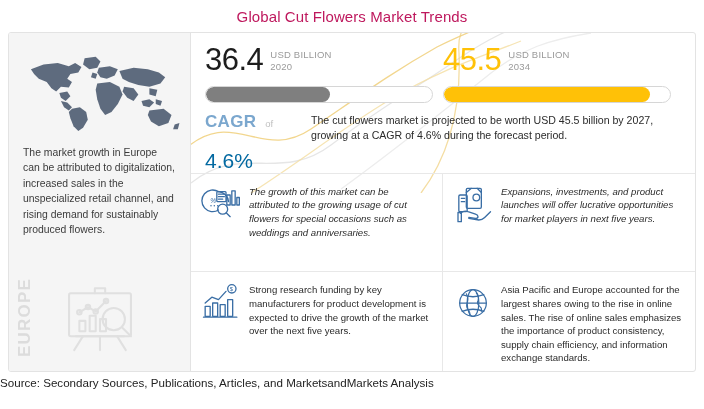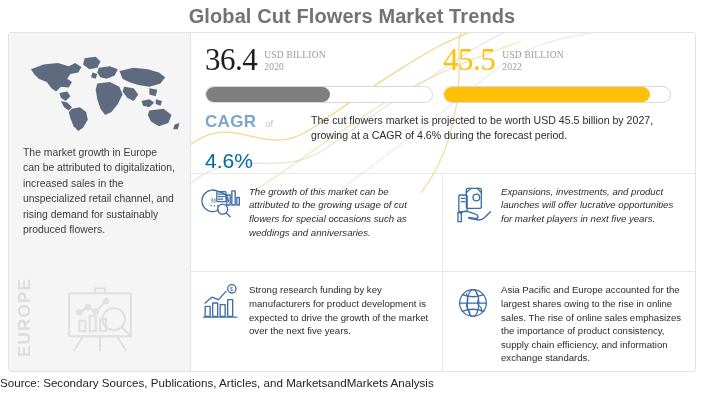--- a/index.html
+++ b/index.html
@@ -22,23 +22,23 @@
 
   
   .title-bar {
     height: 32px;
     display: flex;
     align-items: center;
     justify-content: center;
     background: #ffffff;
   }
   .title {
-    font-size: 20px;
-    font-weight: bold;
-    color: #737373;
+    font-size: 15px;
+    font-weight: normal;
+    color: #be185d;
     letter-spacing: 0.1px;
   }
 
   
   .main-card {
     position: absolute;
     left: 8px;
     top: 32px;
     width: 688px;
     height: 340px;
@@ -115,21 +115,20 @@
   }
   .stat-block {
     width: 50%;
     padding-right: 10px;
   }
   .stat-head {
     display: flex;
     align-items: flex-start;
     gap: 7px;
     height: 40px;
-    font-family: Liberation Serif, serif;
   }
   .stat-value {
     font-size: 31px;
     line-height: 33px;
     font-weight: normal;
     letter-spacing: -0.5px;
   }
   .stat-value.gray { color: #1d1d1d; }
   .stat-value.amber { color: #FFC107; }
   .stat-unit {
@@ -333,21 +332,21 @@
           <div class="bar-track">
             <div class="bar-fill gray" id="bar0" style="width: 55%; background: rgb(127, 127, 127);"></div>
           </div>
         </div>
 
         <div class="stat-block">
           <div class="stat-head">
             <div class="stat-value amber">45.5</div>
             <div class="stat-unit">
               <span>USD BILLION</span>
-              <span class="yr">2022</span>
+              <span class="yr">2034</span>
             </div>
           </div>
           <div class="bar-track">
             <div class="bar-fill amber" id="bar1" style="width: 91%; background: rgb(255, 193, 7);"></div>
           </div>
         </div>
       </div>
 
       <div class="cagr-row">
         <div class="cagr-block">

